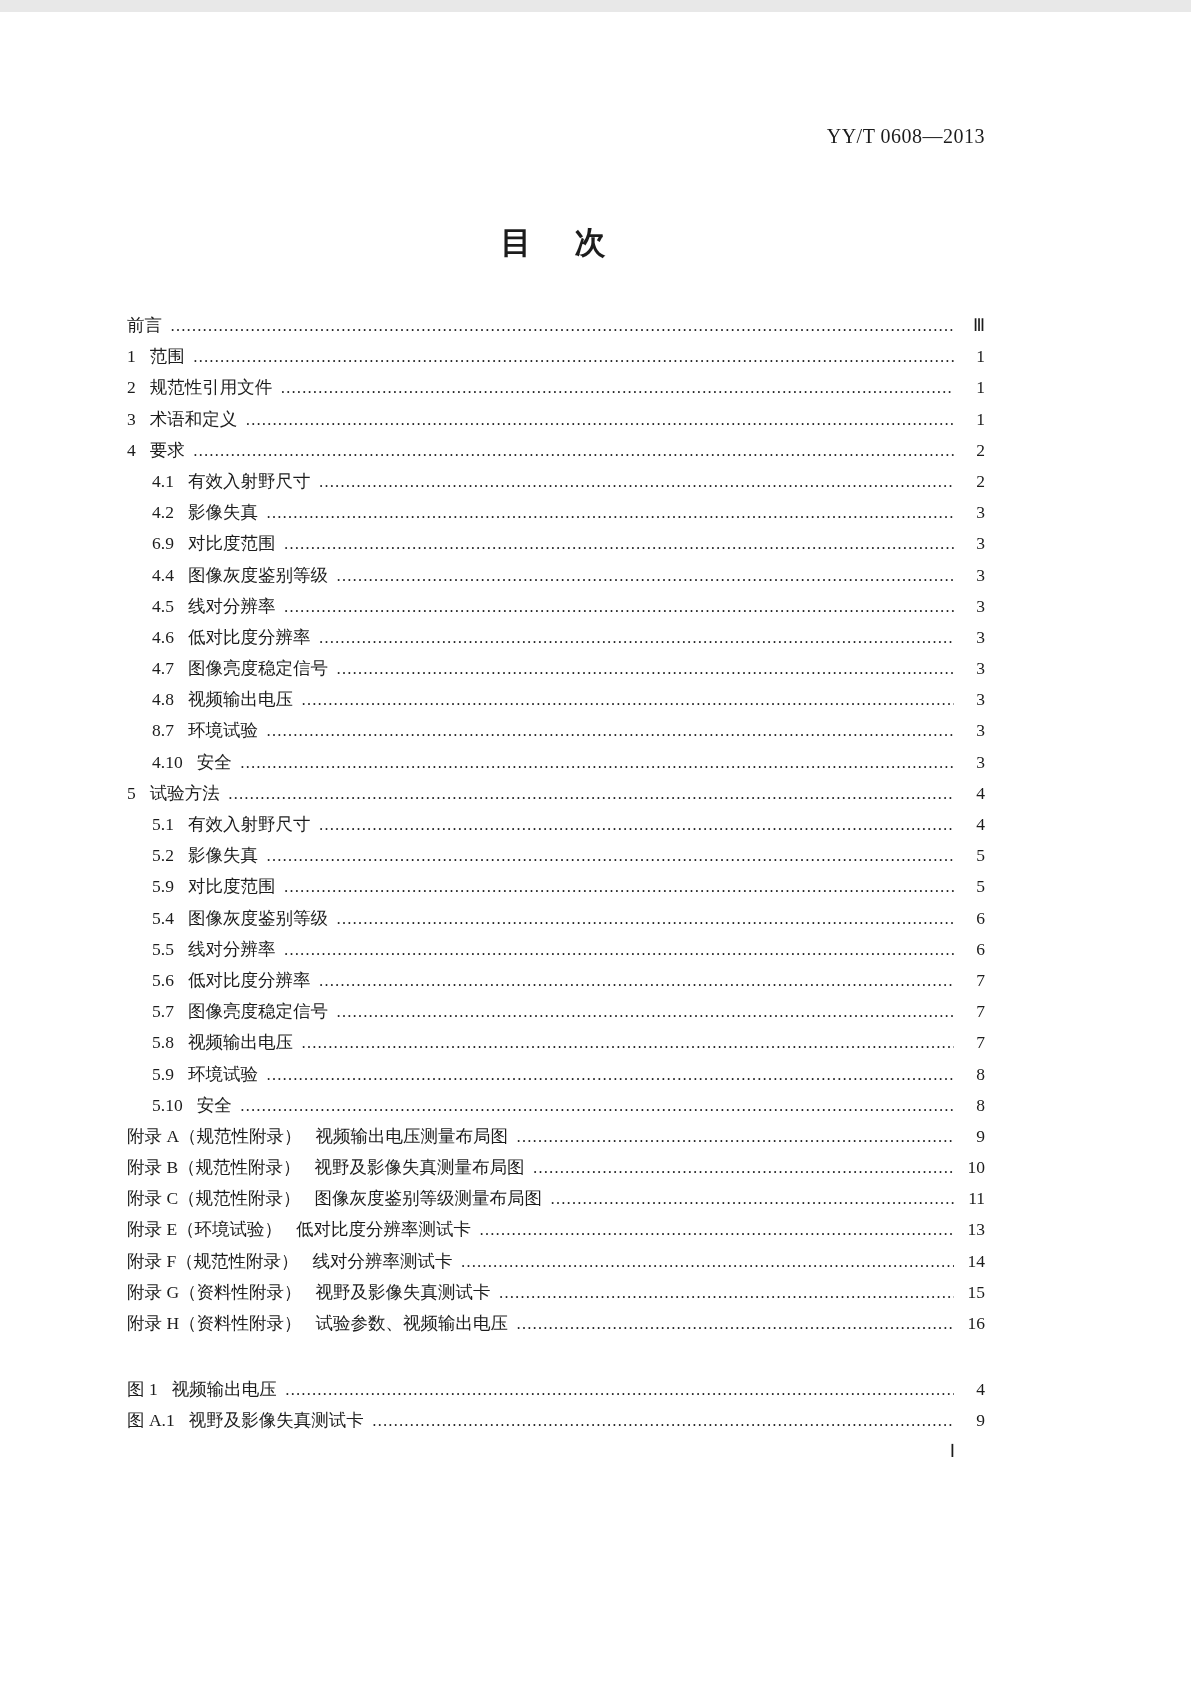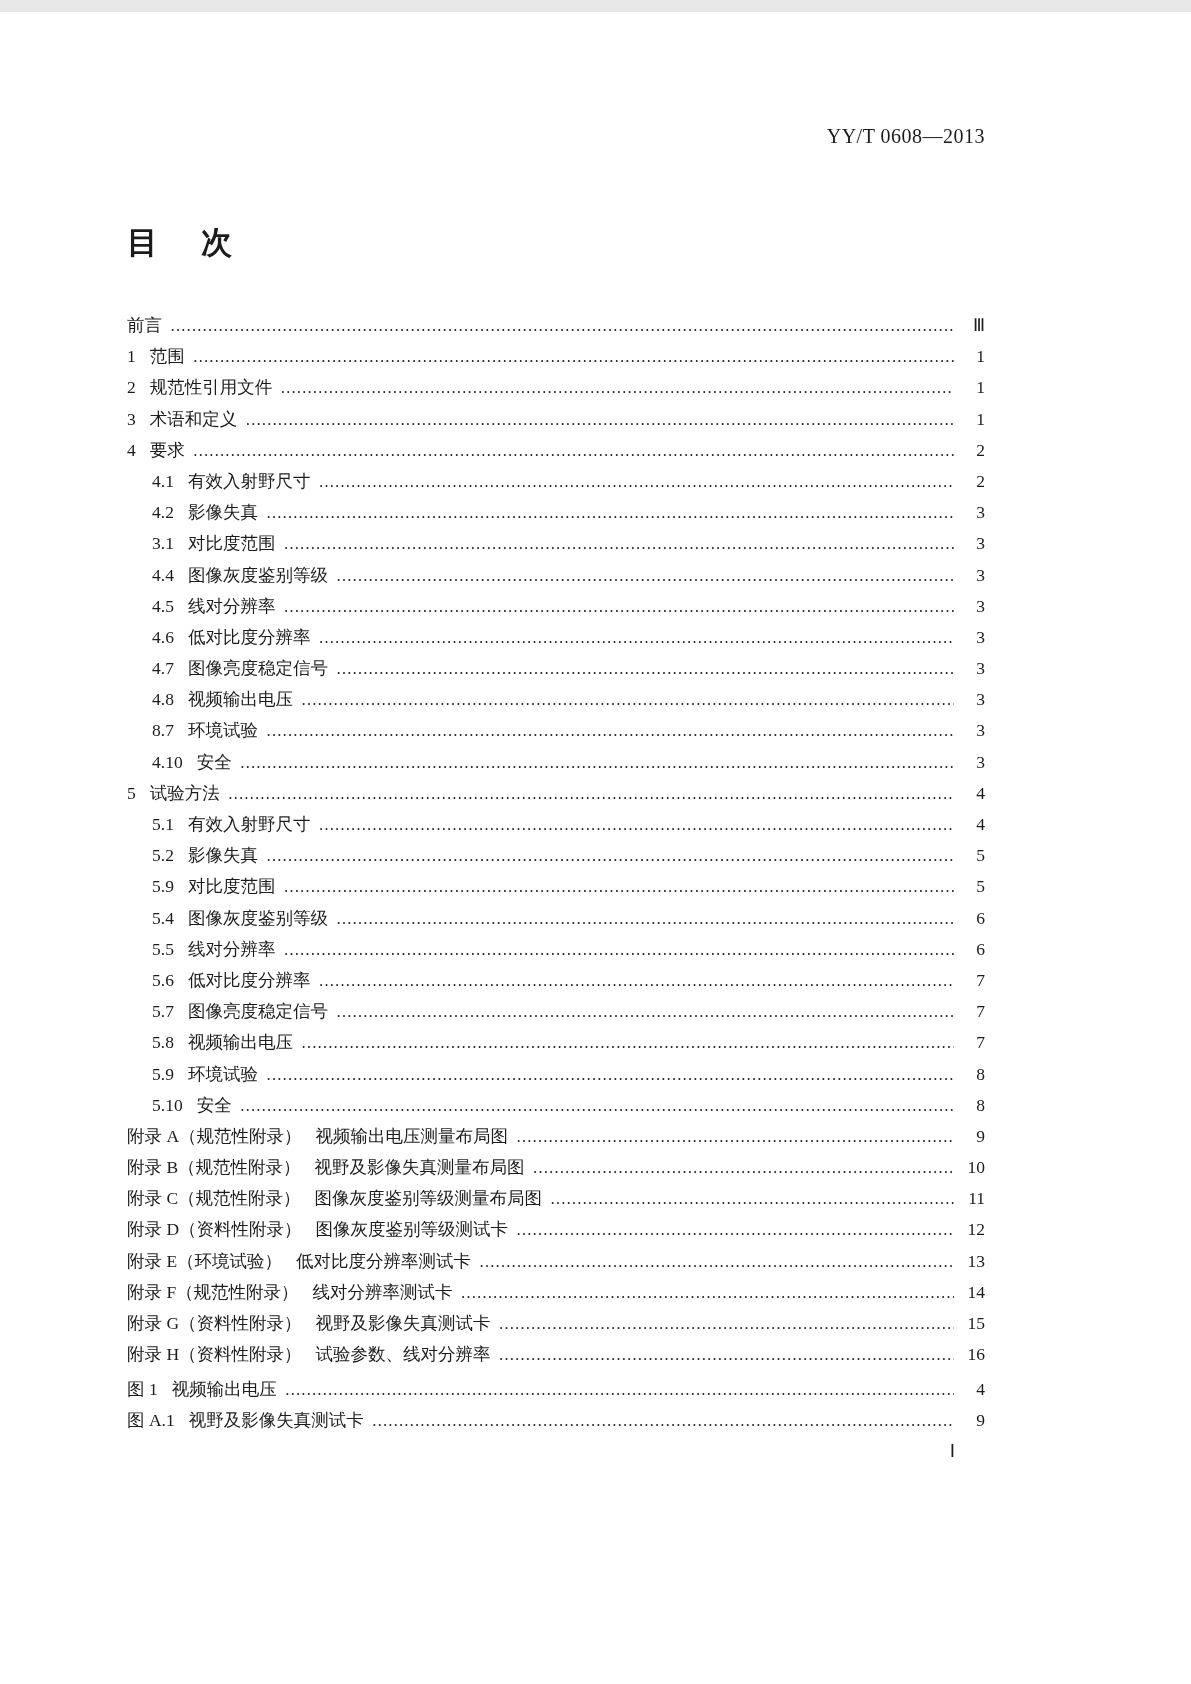--- a/index.html
+++ b/index.html
@@ -23,20 +23,21 @@
     right: 206px;
     font-size: 20px;
     letter-spacing: 0.5px;
     white-space: nowrap;
   }
   .page-title {
     position: absolute;
     top: 210px;
     left: 127px;
     right: 206px;
+    text-align: center;
     font-family: "Liberation Sans", sans-serif;
     font-weight: 700;
     font-size: 31px;
     letter-spacing: 6px;
     white-space: nowrap;
   }
   .toc-list {
     position: absolute;
     top: 298px;
     left: 127px;
@@ -130,21 +131,21 @@
     <span class="toc-dots"></span>
     <span class="toc-page-num">2</span>
   </div>
       <div class="toc-row lvl1">
     <span class="toc-num">4.2</span>
     <span class="toc-label">影像失真</span>
     <span class="toc-dots"></span>
     <span class="toc-page-num">3</span>
   </div>
       <div class="toc-row lvl1">
-    <span class="toc-num">3.1</span>
+    <span class="toc-num">6.9</span>
     <span class="toc-label">对比度范围</span>
     <span class="toc-dots"></span>
     <span class="toc-page-num">3</span>
   </div>
       <div class="toc-row lvl1">
     <span class="toc-num">4.4</span>
     <span class="toc-label">图像灰度鉴别等级</span>
     <span class="toc-dots"></span>
     <span class="toc-page-num">3</span>
   </div>
@@ -262,46 +263,40 @@
     <span class="toc-dots"></span>
     <span class="toc-page-num">10</span>
   </div>
       <div class="toc-row">
     <span class="toc-num">附录 C（规范性附录）</span>
     <span class="toc-label">图像灰度鉴别等级测量布局图</span>
     <span class="toc-dots"></span>
     <span class="toc-page-num">11</span>
   </div>
       <div class="toc-row">
-    <span class="toc-num">附录 D（资料性附录）</span>
-    <span class="toc-label">图像灰度鉴别等级测试卡</span>
-    <span class="toc-dots"></span>
-    <span class="toc-page-num">12</span>
-  </div>
-      <div class="toc-row">
     <span class="toc-num">附录 E（环境试验）</span>
     <span class="toc-label">低对比度分辨率测试卡</span>
     <span class="toc-dots"></span>
     <span class="toc-page-num">13</span>
   </div>
       <div class="toc-row">
     <span class="toc-num">附录 F（规范性附录）</span>
     <span class="toc-label">线对分辨率测试卡</span>
     <span class="toc-dots"></span>
     <span class="toc-page-num">14</span>
   </div>
       <div class="toc-row">
     <span class="toc-num">附录 G（资料性附录）</span>
     <span class="toc-label">视野及影像失真测试卡</span>
     <span class="toc-dots"></span>
     <span class="toc-page-num">15</span>
   </div>
       <div class="toc-row">
     <span class="toc-num">附录 H（资料性附录）</span>
-    <span class="toc-label">试验参数、线对分辨率</span>
+    <span class="toc-label">试验参数、视频输出电压</span>
     <span class="toc-dots"></span>
     <span class="toc-page-num">16</span>
   </div>
     </div>
 
   <div class="figure-list">
       <div class="toc-row">
     <span class="toc-num">图 1</span>
     <span class="toc-label">视频输出电压</span>
     <span class="toc-dots"></span>

